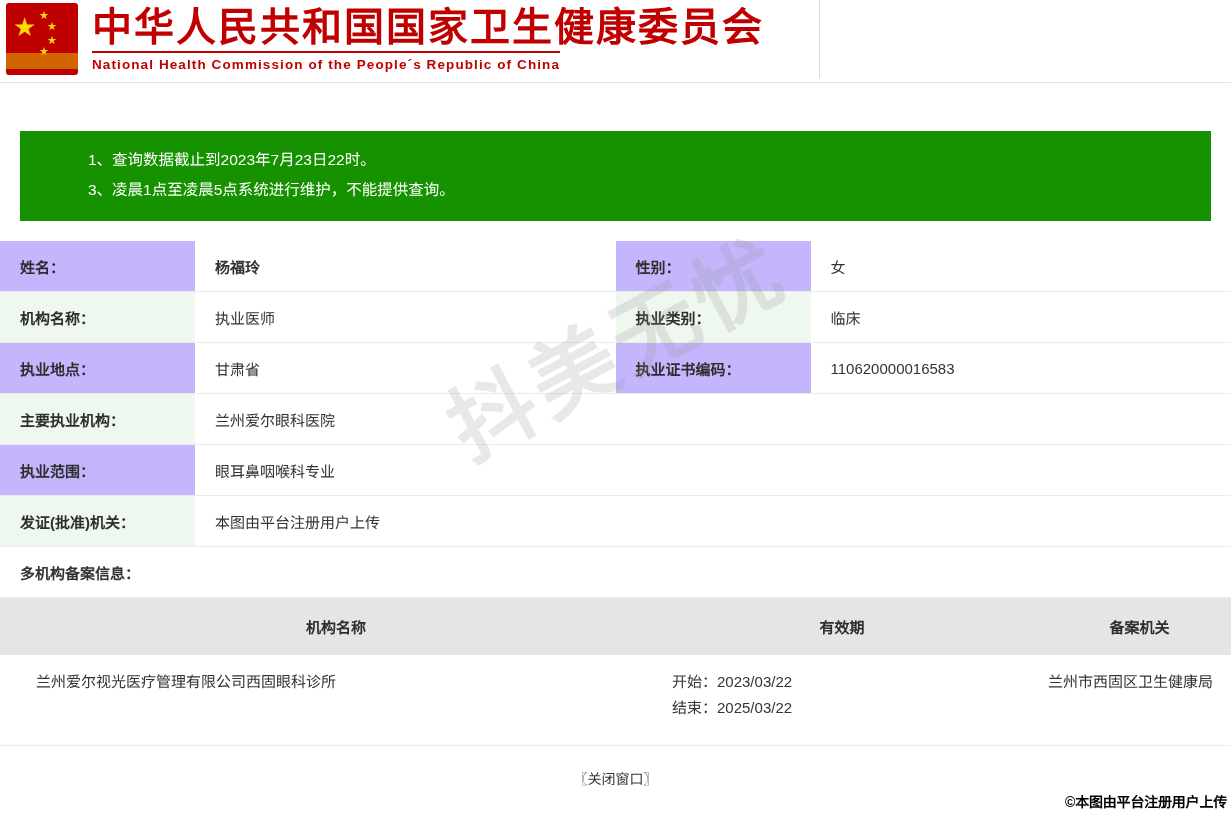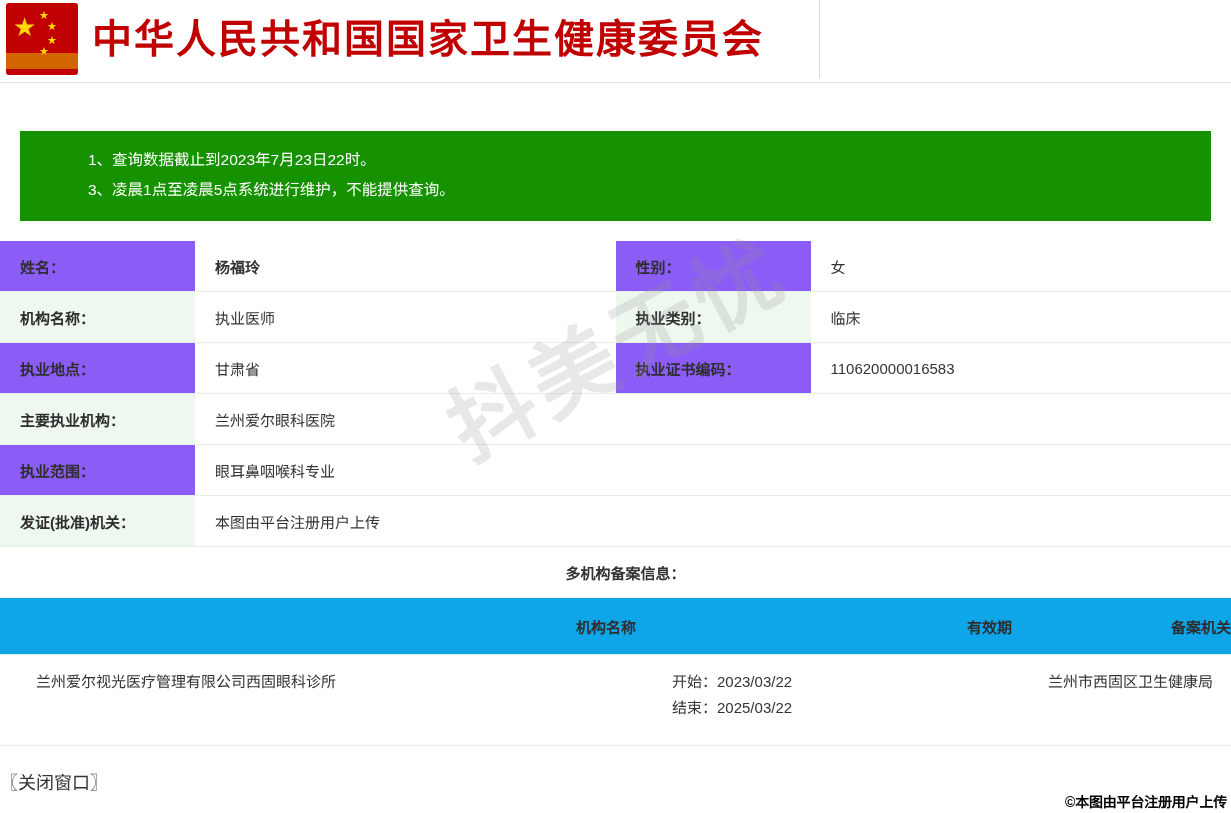--- a/index.html
+++ b/index.html
@@ -114,49 +114,48 @@
     table-layout: fixed;
   }
   .info-table td {
     border-bottom: 1px solid #e5f0e6;
     height: 50px;
     padding: 0 0 0 20px;
     font-size: 15px;
     vertical-align: middle;
   }
   .lbl {
-    background: #8b5cf6;
+    background: #c4b5fd;
     font-weight: bold;
     color: #2e2e2e;
     width: 175px;
   }
   .val {
     background: #ffffff;
     color: #333333;
   }
   .val-name { font-weight: bold; }
   .row-alt .lbl { background: #eef8ef; }
   .multi-head {
     background: #ffffff;
-    text-align: center;
     font-weight: bold;
     height: 54px;
     padding: 0;
     border-bottom: 1px solid #e5f0e6;
   }
 
   
   .rec-table {
     width: 1231px;
     border-collapse: collapse;
     table-layout: fixed;
   }
   .rec-table th {
-    background: #0ea5e9;
-    text-align: right;
+    background: #e5e5e5;
+    text-align: center;
     font-weight: bold;
     font-size: 15px;
     color: #2e2e2e;
     height: 56px;
     padding: 0 0 0 36px;
     border-bottom: 1px solid #dcecdd;
   }
   .rec-table td {
     background: #ffffff;
     font-size: 15px;
@@ -164,22 +163,23 @@
     padding: 14px 0 24px 36px;
     vertical-align: top;
     line-height: 26px;
     border-bottom: 1px solid #e5f0e6;
   }
   .col-name { width: 600px; }
   .col-valid { width: 340px; }
 
   
   .footer {
+    text-align: center;
     padding-top: 22px;
-    font-size: 18px;
+    font-size: 14px;
     color: #333333;
   }
   .close-link {
     color: #333333;
     text-decoration: none;
     cursor: pointer;
   }
 
   
   .watermark {
@@ -214,20 +214,21 @@
     <div class="emblem">
       <span class="star s1">★</span>
       <span class="star s2">★</span>
       <span class="star s3">★</span>
       <span class="star s4">★</span>
       <span class="star s5">★</span>
       <span class="band"></span>
     </div>
     <div class="title-block">
       <div class="title-cn">中华人民共和国国家卫生健康委员会</div>
+      <div class="title-en">National Health Commission of the People´s Republic of China</div>
     </div>
   </div>
 </div>
 
 <div class="gap-strip"></div>
 
 <div class="notice">
   <div>1、查询数据截止到2023年7月23日22时。</div>
   <div>3、凌晨1点至凌晨5点系统进行维护，不能提供查询。</div>
 </div>

